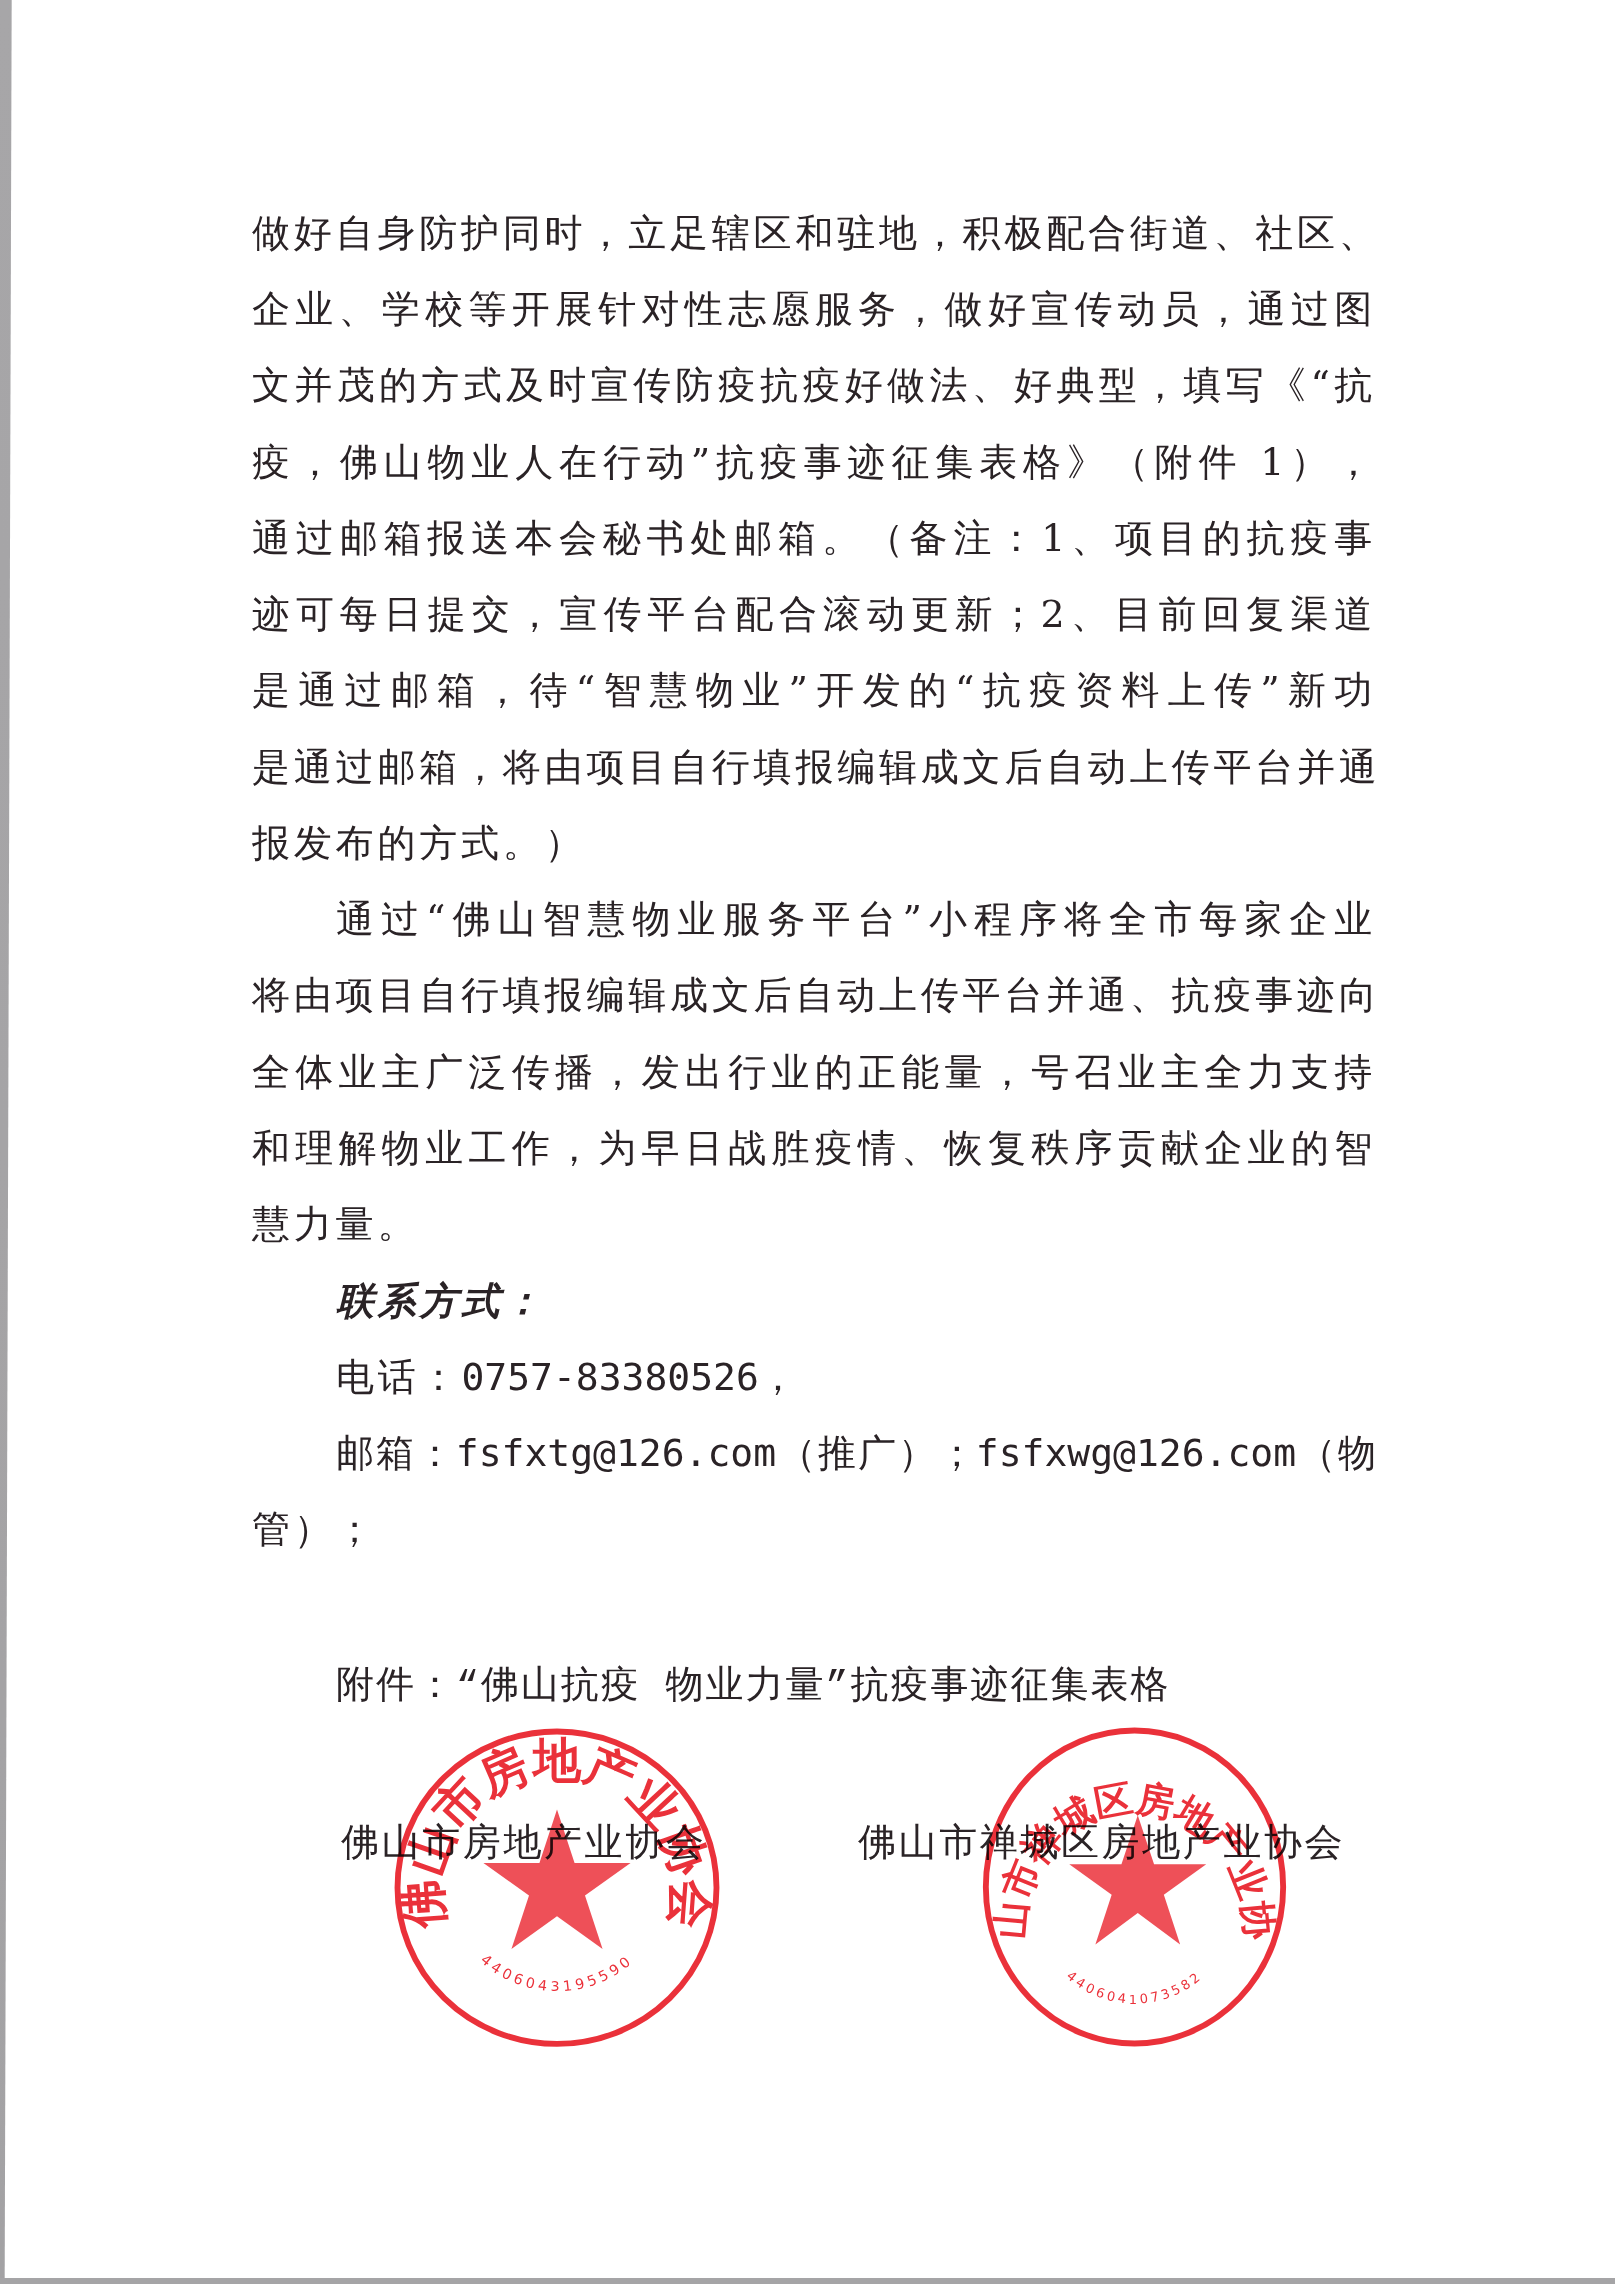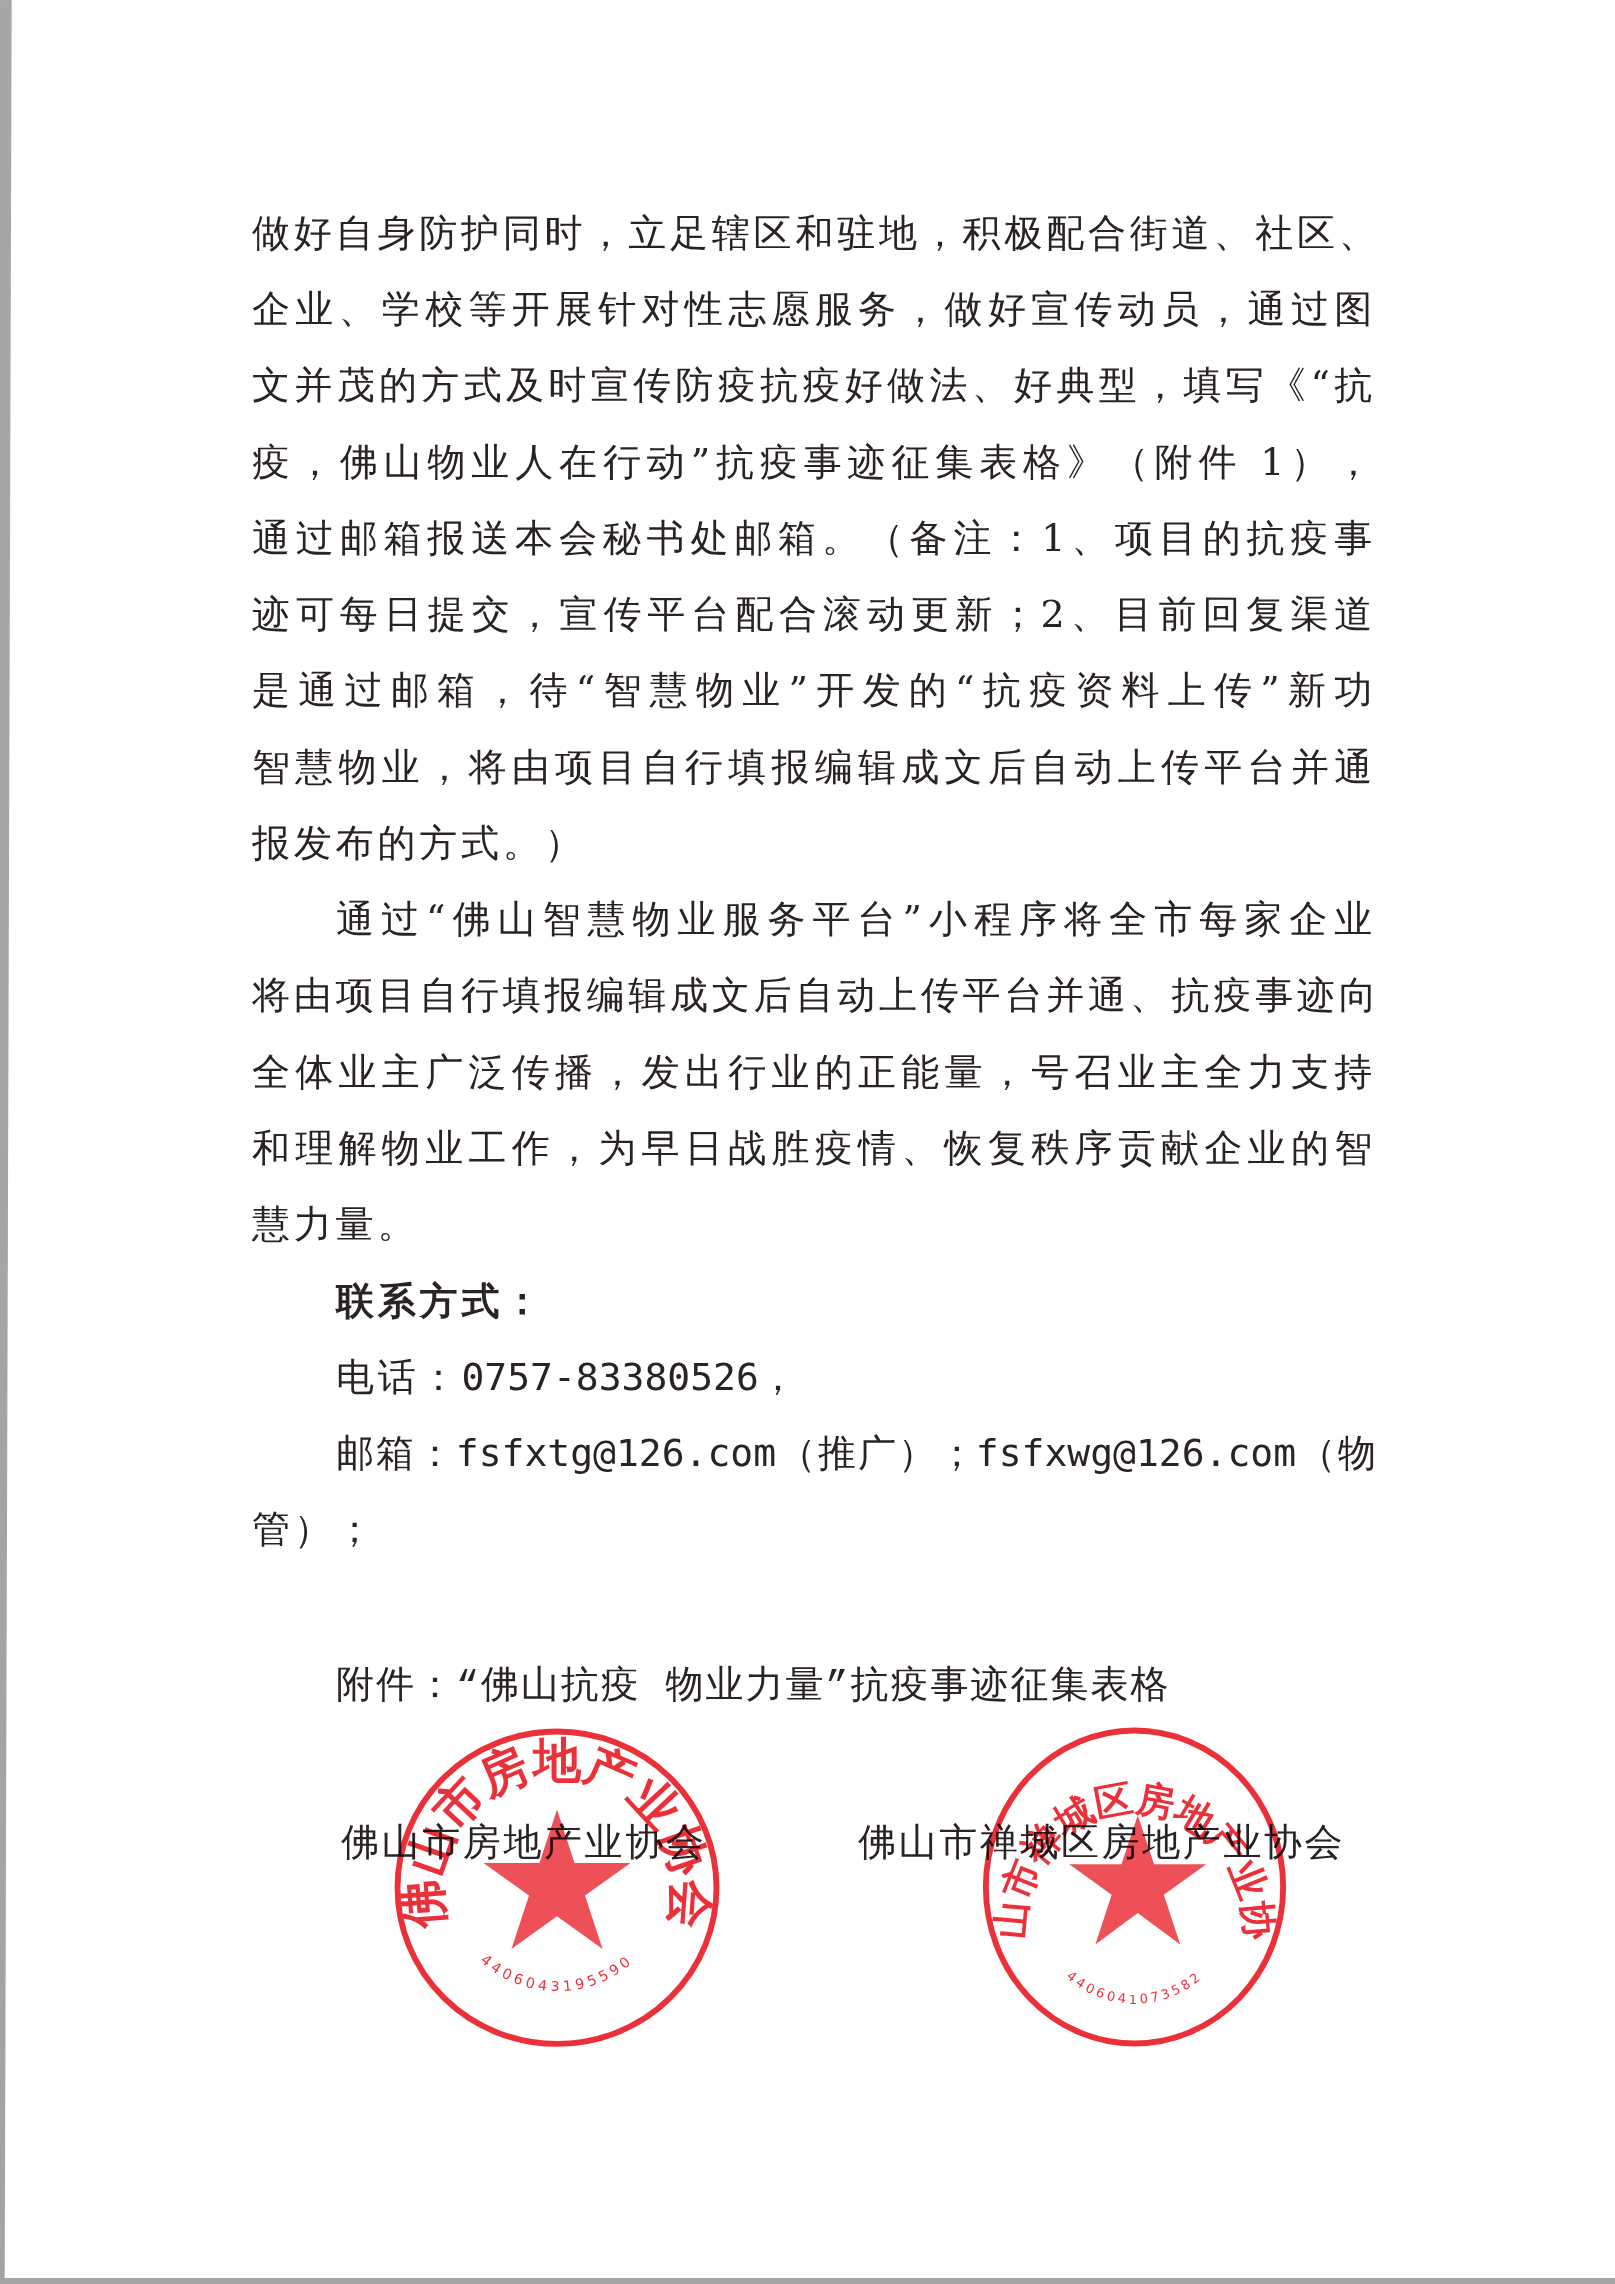--- a/index.html
+++ b/index.html
@@ -21,21 +21,21 @@
   .page { position: absolute; left: 0; top: 0; width: 1281px; height: 2284px; }
 
   .line {
     position: absolute; left: 252px; width: 1124px;
     font-size: 38px; line-height: 42px; height: 42px;
     white-space: nowrap; letter-spacing: 3.8px;
     text-align: justify; text-align-last: justify;
   }
   .line.last { text-align-last: left; }
   .line.indent { left: 336px; width: 1040px; }
-  .line.bold { font-weight: bold; }
+  .line.bold { font-weight: bold; font-style: italic; }
   .mono { font-family: "DejaVu Sans Mono", "Liberation Mono", monospace; letter-spacing: 0; }
 
   .sig {
     position: absolute; font-size: 38px; line-height: 42px;
     white-space: nowrap; letter-spacing: 2.6px; z-index: 1;
   }
 
   .seal { position: absolute; z-index: 2; opacity: 0.88; mix-blend-mode: multiply; }
 </style>
 </head>
@@ -47,21 +47,21 @@
 <div class="page">
 
   <div>
     <div class="line" style="top:212px">做好自身防护同时，立足辖区和驻地，积极配合街道、社区、</div>
     <div class="line" style="top:288px">企业、学校等开展针对性志愿服务，做好宣传动员，通过图</div>
     <div class="line" style="top:364px">文并茂的方式及时宣传防疫抗疫好做法、好典型，填写《“抗</div>
     <div class="line" style="top:441px">疫，佛山物业人在行动”抗疫事迹征集表格》（附件 1），</div>
     <div class="line" style="top:517px">通过邮箱报送本会秘书处邮箱。（备注：1、项目的抗疫事</div>
     <div class="line" style="top:593px">迹可每日提交，宣传平台配合滚动更新；2、目前回复渠道</div>
     <div class="line" style="top:669px">是通过邮箱，待“智慧物业”开发的“抗疫资料上传”新功</div>
-    <div class="line" style="top:746px">智慧物业，将由项目自行填报编辑成文后自动上传平台并通</div>
+    <div class="line" style="top:746px">是通过邮箱，将由项目自行填报编辑成文后自动上传平台并通</div>
     <div class="line last" style="top:822px">报发布的方式。）</div>
   </div>
 
   <div>
     <div class="line indent" style="top:898px">通过“佛山智慧物业服务平台”小程序将全市每家企业</div>
     <div class="line" style="top:974px">将由项目自行填报编辑成文后自动上传平台并通、抗疫事迹向</div>
     <div class="line" style="top:1051px">全体业主广泛传播，发出行业的正能量，号召业主全力支持</div>
     <div class="line" style="top:1127px">和理解物业工作，为早日战胜疫情、恢复秩序贡献企业的智</div>
     <div class="line last" style="top:1203px">慧力量。</div>
   </div>

